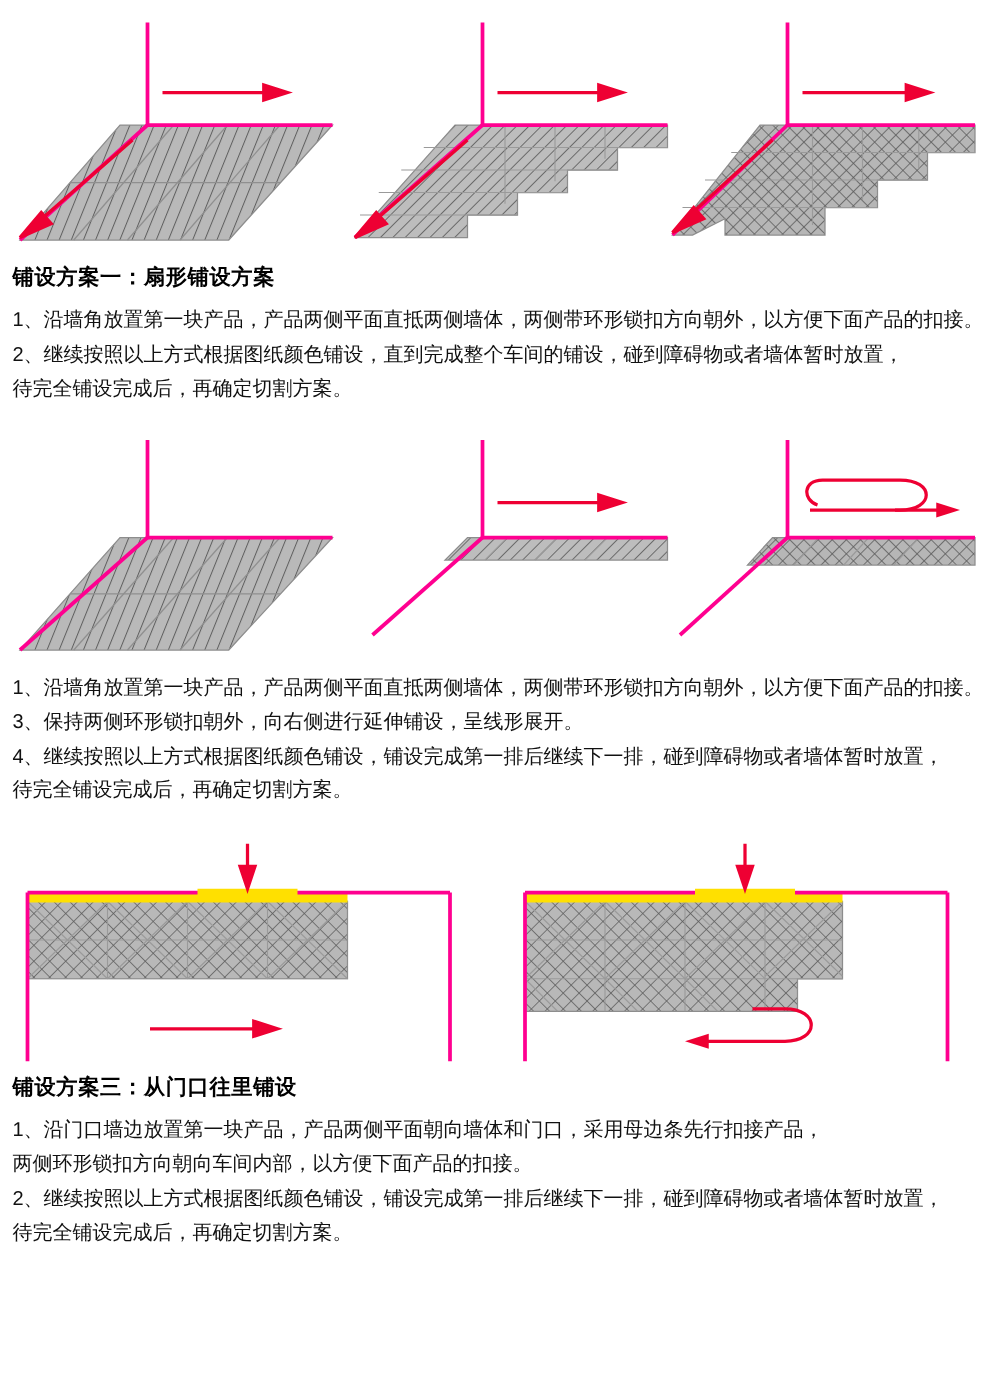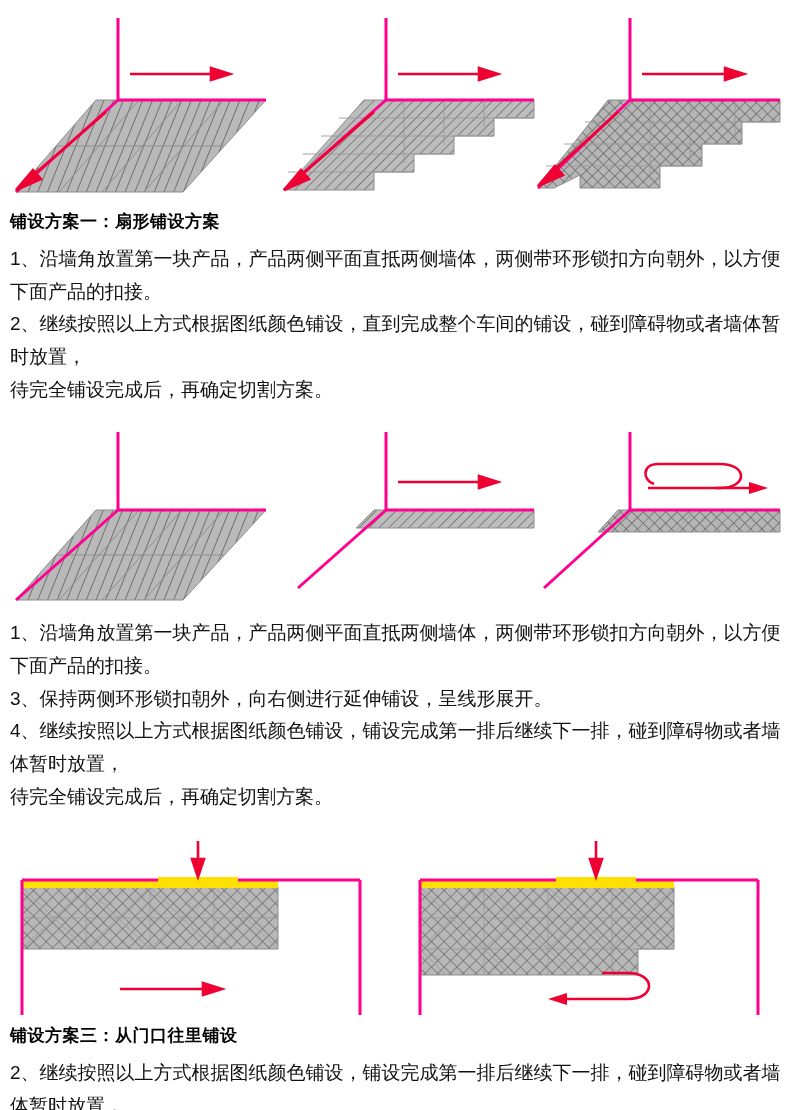--- a/index.html
+++ b/index.html
@@ -34,21 +34,21 @@
   }
 
   .heading {
     font-size: 17px;
     font-weight: bold;
     letter-spacing: 0.5px;
     color: #000;
     margin: 0 0 10px 2px;
   }
   .steps {
-    font-size: 19px;
+    font-size: 16px;
     line-height: 1.72;
     color: #111;
     margin: 0 0 0 2px;
   }
   .step { white-space: pre-line; }
 
   svg { display: block; }
 </style>
 </head>
 <body>
@@ -291,18 +291,20 @@
           <g stroke="#ee0033" stroke-width="2.6" fill="none">
             <path d="M160,160 L222,160 C250,160 250,134 222,134 L196,134"></path>
           </g>
           <polygon points="142,160 161,154 161,166" fill="#ee0033"></polygon>
         </svg>
       </div>
     </div>
 
     <h2 class="heading">铺设方案三：从门口往里铺设</h2>
     <div class="steps">
+      <div class="step">1、沿门口墙边放置第一块产品，产品两侧平面朝向墙体和门口，采用母边条先行扣接产品，
+两侧环形锁扣方向朝向车间内部，以方便下面产品的扣接。</div>
       <div class="step">2、继续按照以上方式根据图纸颜色铺设，铺设完成第一排后继续下一排，碰到障碍物或者墙体暂时放置，
 待完全铺设完成后，再确定切割方案。</div>
     </div>
   </div>
 
 </div>
 
 </body></html>

